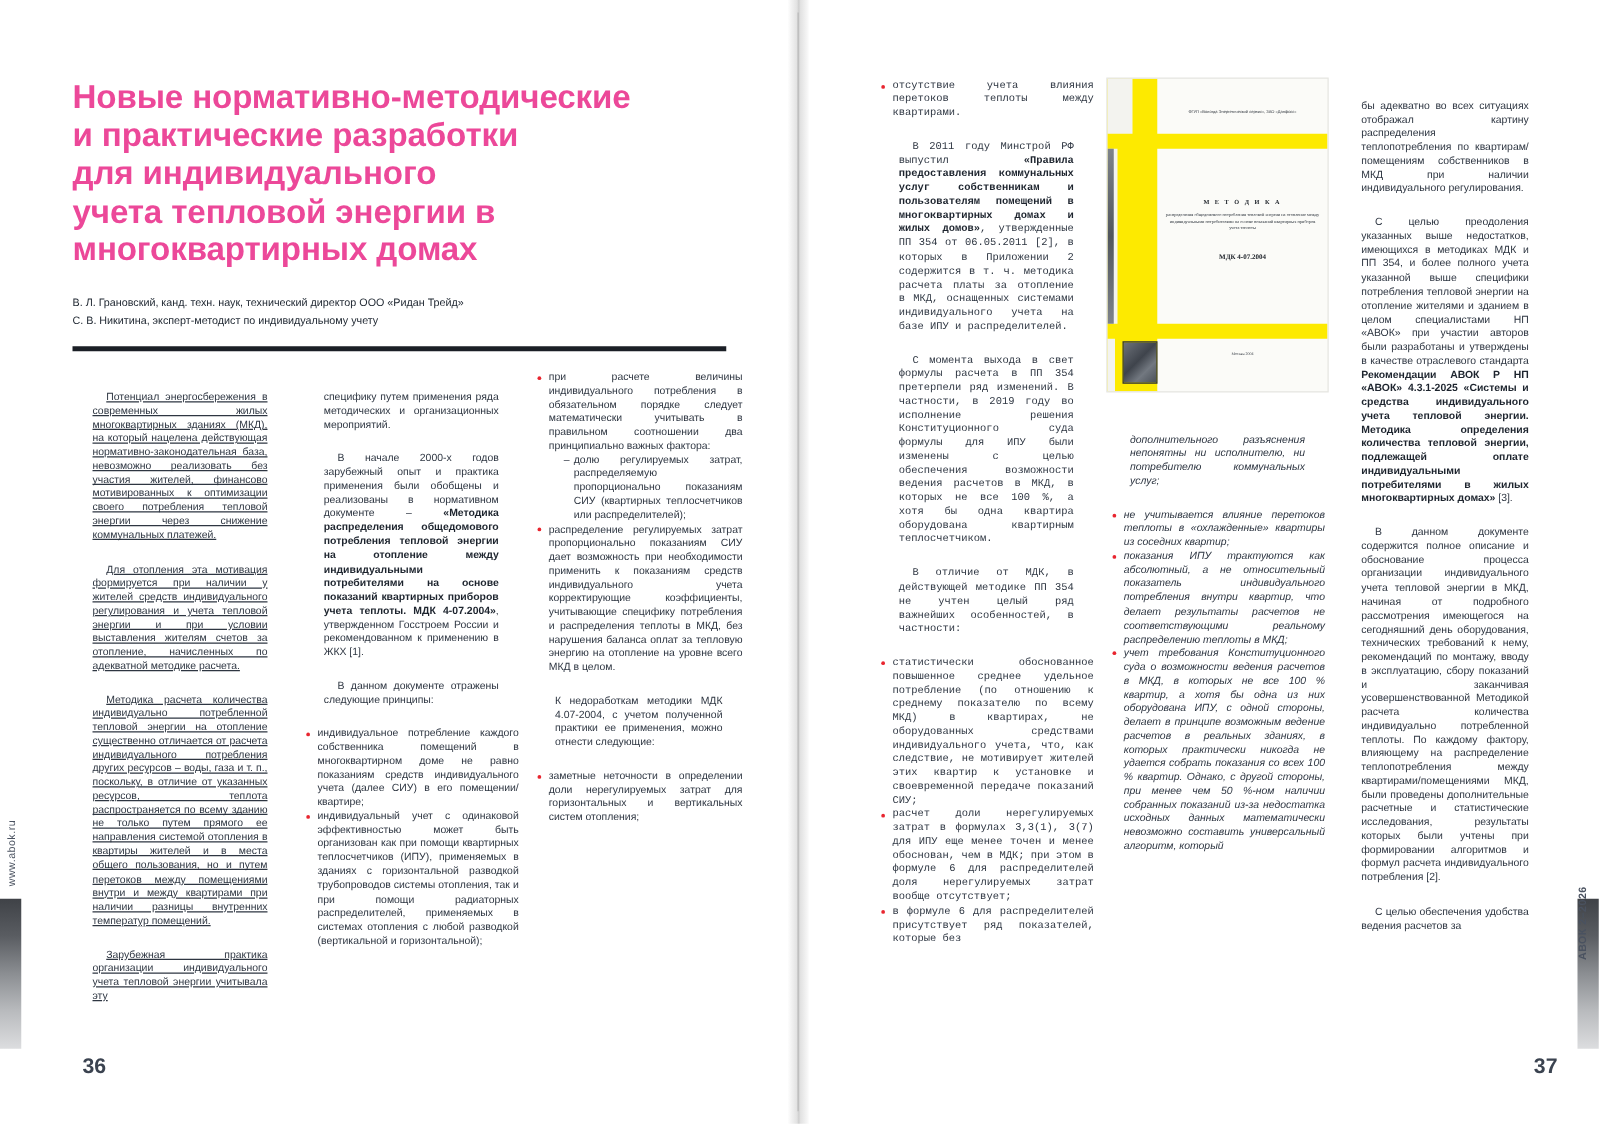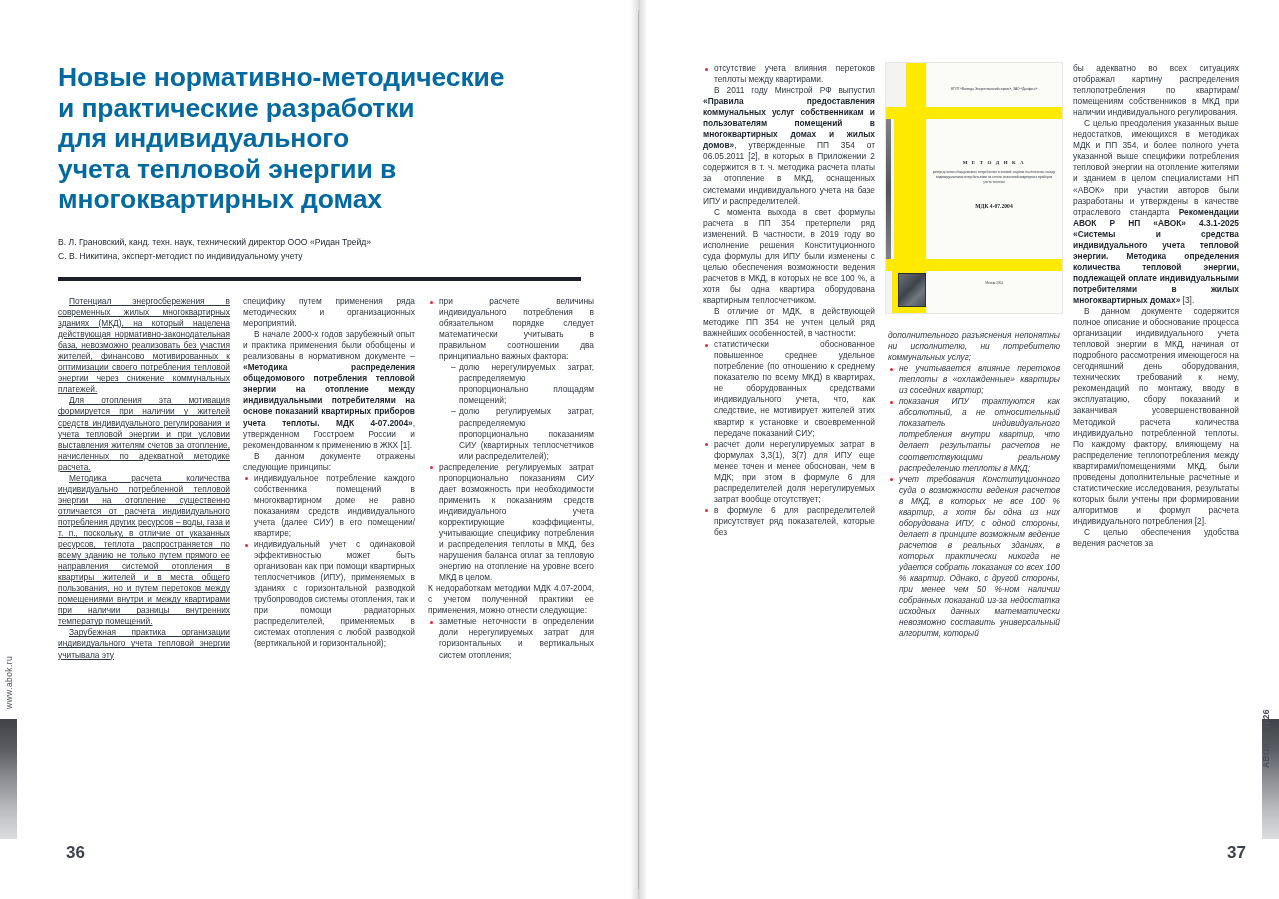--- a/index.html
+++ b/index.html
@@ -31,50 +31,50 @@
   .vslug-right{right:8px;bottom:190px;transform:rotate(-90deg);transform-origin:right bottom;font-weight:bold;}
 
   
   .folio{position:absolute;bottom:36px;font-size:17px;font-weight:bold;color:#3b4350;margin-left:33px;}
   .folio-left{left:33px;}
   .folio-right{right:33px;text-align:right;}
 
   
   .title{
     position:absolute;left:58px;top:62px;width:552px;
-    color:#0369a1;font-size:26.5px;line-height:1.155;font-weight:bold;
+    color:#ec4899;font-size:26.5px;line-height:1.155;font-weight:bold;
     letter-spacing:-0.1px;
   }
   .title span{display:block;}
   .byline{position:absolute;left:58px;top:236px;width:552px;font-size:8.6px;line-height:1.62;font-weight:normal;color:#222a34;}
   .rule{position:absolute;left:58px;top:277px;width:523px;height:4px;background:#1b1f26;}
 
   
   .col{position:absolute;font-size:8.35px;line-height:1.325;text-align:justify;
        color:#2e3642;hyphens:manual;}
-  .col p{margin:0;text-indent:11px;}
+  .col p{margin:16px;text-indent:11px;}
   .col p.noind{text-indent:0;}
   .col b{font-weight:bold;color:#1d242e;}
 
   
   .col ul{list-style:none;margin:0;padding:0;}
   .col ul>li{position:relative;padding-left:11px;text-align:justify;}
   .col ul>li:before{content:"";position:absolute;left:2px;top:4.6px;
      width:3px;height:3px;border-radius:50%;background:#e8252f;}
   .col ul.dash>li:before{content:"–";background:none;width:auto;height:auto;
      left:0;top:-0.5px;color:#2e3642;font-size:8.35px;border-radius:0;}
   .col ul.dash>li{padding-left:8px;}
   .sublist{margin-left:12px !important;}
 
   
   #lc1{left:58px;top:296px;width:172px;text-decoration:underline;}
   #lc2{left:243px;top:296px;width:172px;}
   #lc3{left:428px;top:296px;width:166px;}
   
-  #rc1{left:703px;top:63px;width:172px;}
+  #rc1{left:703px;top:63px;width:172px;font-family:Liberation Mono, monospace;}
   #rc2{left:888px;top:330px;width:172px;font-style:italic;}
   #rc3{left:1073px;top:63px;width:166px;}
 
   
   .figure{position:absolute;left:886px;top:63px;width:176px;height:250px;
     background:#f3f3ef;overflow:hidden;box-shadow:0 0 0 1px #e6e6e2;}
   .fig-yellow-l{position:absolute;left:0;top:0;width:40px;height:250px;background:#fdea00;}
   .fig-band-a{position:absolute;left:0;top:44px;width:176px;height:12px;background:#fdea00;}
   .fig-band-b{position:absolute;left:0;top:196px;width:176px;height:12px;background:#fdea00;}
   .fig-white-1{position:absolute;left:0;top:0;width:20px;height:44px;background:#f3f3ef;}
@@ -141,21 +141,20 @@
       <li>индивидуальное потребление каждого собственника помещений в многоквартирном доме не равно показаниям средств индивидуального учета (далее СИУ) в его помещении/квартире;</li>
       <li>индивидуальный учет с одинаковой эффективностью может быть организован как при помощи квартирных теплосчетчиков (ИПУ), применяемых в зданиях с горизонтальной разводкой трубопроводов системы отопления, так и при помощи радиаторных распределителей, применяемых в системах отопления с любой разводкой (вертикальной и горизонтальной);</li>
     </ul>
   </div>
 
   <div class="col" id="lc3">
     <ul>
       <li>
         <span>при расчете величины индивидуального потребления в обязательном порядке следует математически учитывать в правильном соотношении два принципиально важных фактора:</span>
         <ul class="dash sublist">
-          <li>долю нерегулируемых затрат, распределяемую пропорционально площадям помещений;</li>
           <li>долю регулируемых затрат, распределяемую пропорционально показаниям СИУ (квартирных теплосчетчиков или распределителей);</li>
         </ul>
       </li>
       <li>распределение регулируемых затрат пропорционально показаниям СИУ дает возможность при необходимости применить к показаниям средств индивидуального учета корректирующие коэффициенты, учитывающие специфику потребления и распределения теплоты в МКД, без нарушения баланса оплат за тепловую энергию на отопление на уровне всего МКД в целом.</li>
     </ul>
     <p class="noind">К недоработкам методики МДК 4.07-2004, с учетом полученной практики ее применения, можно отнести следующие:</p>
     <ul>
       <li>заметные неточности в определении доли нерегулируемых затрат для горизонтальных и вертикальных систем отопления;</li>
     </ul>
   </div>

